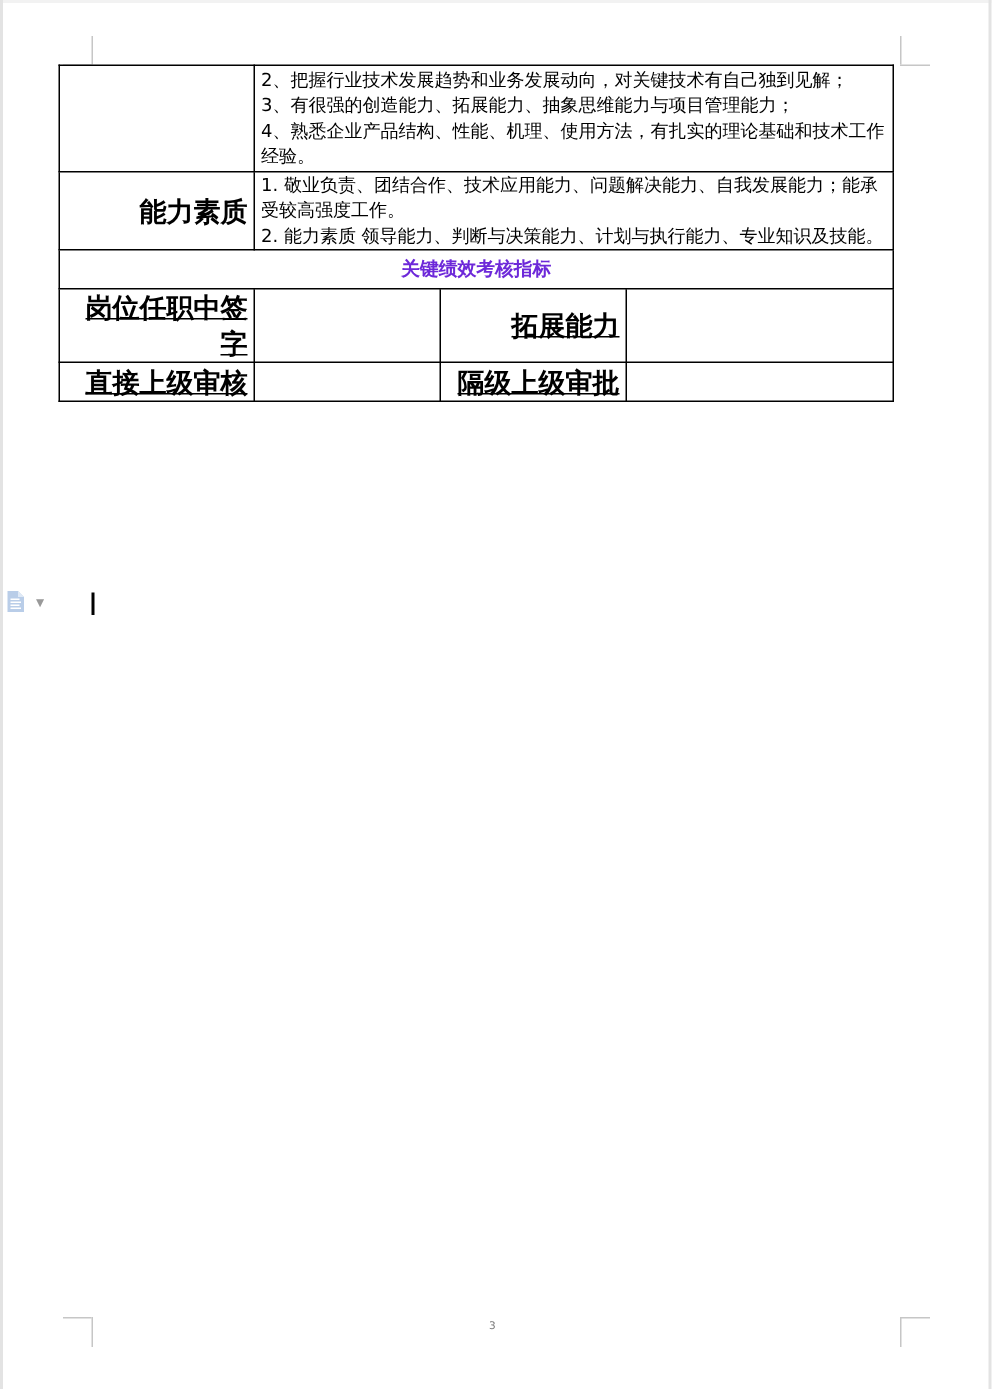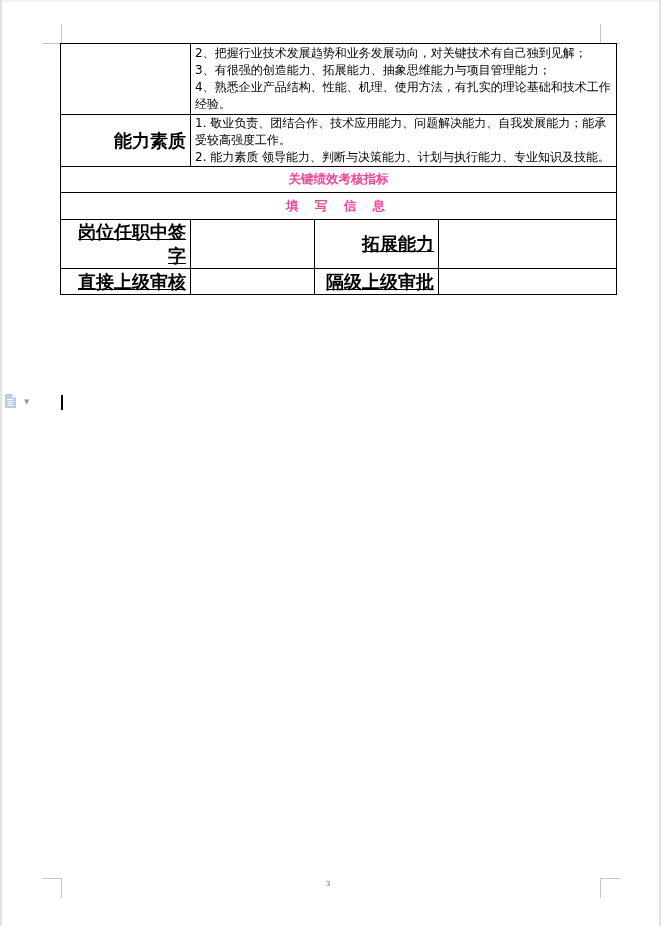--- a/index.html
+++ b/index.html
@@ -5,27 +5,27 @@
     html, body { margin: 0; padding: 0; }
     body {
       width: 661px; height: 926px; background: #ffffff; position: relative; overflow: hidden;
       font-family: "DejaVu Sans", "Liberation Sans", sans-serif;
     }
     .edge-left { position: absolute; left: 0; top: 0; width: 2px; height: 926px; background: #e3e3e3; }
     .edge-right { position: absolute; right: 0; top: 0; width: 2px; height: 926px; background: #e3e3e3; }
     .edge-top { position: absolute; left: 0; top: 0; width: 661px; height: 2px; background: #f2f2f2; }
     .mark { position: absolute; background: #c6c6c6; }
     table.doc {
-      position: absolute; left: 60px; top: 43px; width: 556px;
+      position: absolute; left: 39px; top: 43px; width: 556px;
       border-collapse: collapse; table-layout: fixed; font-size: 12px; color: #000;
     }
     table.doc td { border: 1px solid #000; padding: 0 4px; vertical-align: middle; }
     .label { text-align: right; font-weight: bold; font-size: 18px; }
     .lines div { line-height: 17px; }
-    .section { text-align: center; color: #ec4899; font-weight: bold; height: 25px; font-size: 12.5px; }
+    .section { text-align: center; color: #6d28d9; font-weight: bold; height: 25px; font-size: 12.5px; }
     .spaced { letter-spacing: 6px; }
     .plain { height: 26px; }
     .sig td { height: 25px; text-decoration: underline; }
     .doc-icon { position: absolute; left: 4px; top: 394px; width: 13px; height: 14px; }
     .doc-caret { position: absolute; left: 24px; top: 398px; font-size: 7px; color: #999; }
     .cursor { position: absolute; left: 61px; top: 395px; width: 2px; height: 15px; background: #000; }
     .page-num { position: absolute; left: 326px; top: 880px; font-size: 7px; color: #777; }
   </style>
 </head>
 <body>
@@ -58,23 +58,20 @@
   <tr>
     <td class="label" style="height:50px;">能力素质</td>
     <td colspan="3" class="lines">
       <div>1. 敬业负责、团结合作、技术应用能力、问题解决能力、自我发展能力；能承受较高强度工作。</div>
       <div>2. 能力素质 领导能力、判断与决策能力、计划与执行能力、专业知识及技能。</div>
     </td>
   </tr>
   <tr>
     <td colspan="4" class="section">关键绩效考核指标</td>
   </tr>
-  <tr>
-    <td colspan="4" class="section spaced" style="height:26px;">填 写 信 息</td>
-  </tr>
   <tr class="sig">
     <td class="label">岗位任职中签字</td>
     <td></td>
     <td class="label">拓展能力</td>
     <td></td>
   </tr>
   <tr class="sig">
     <td class="label">直接上级审核</td>
     <td></td>
     <td class="label">隔级上级审批</td>

